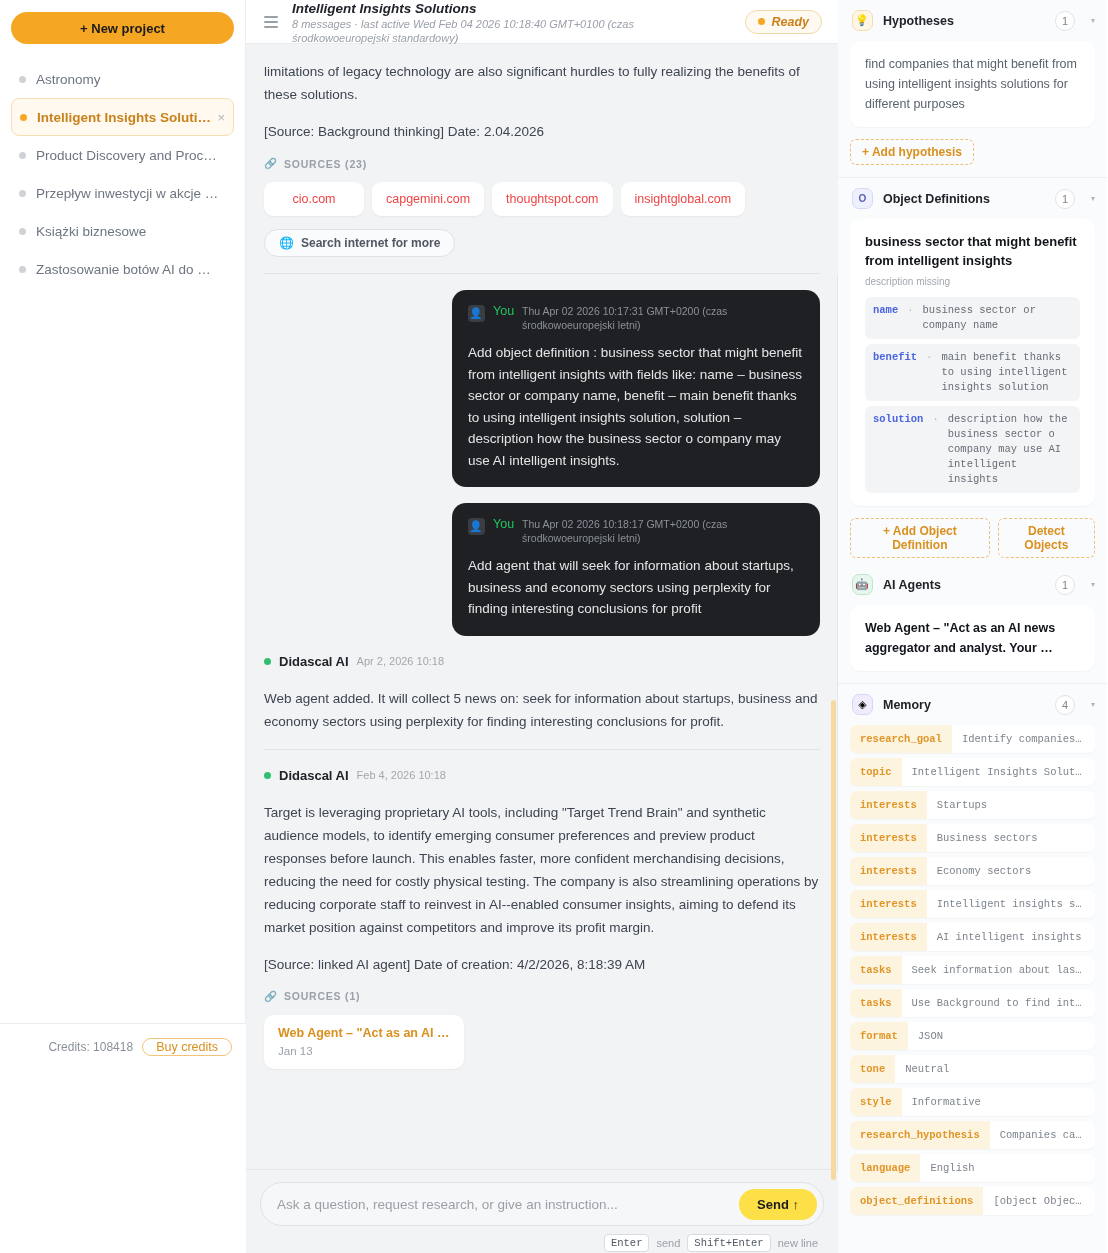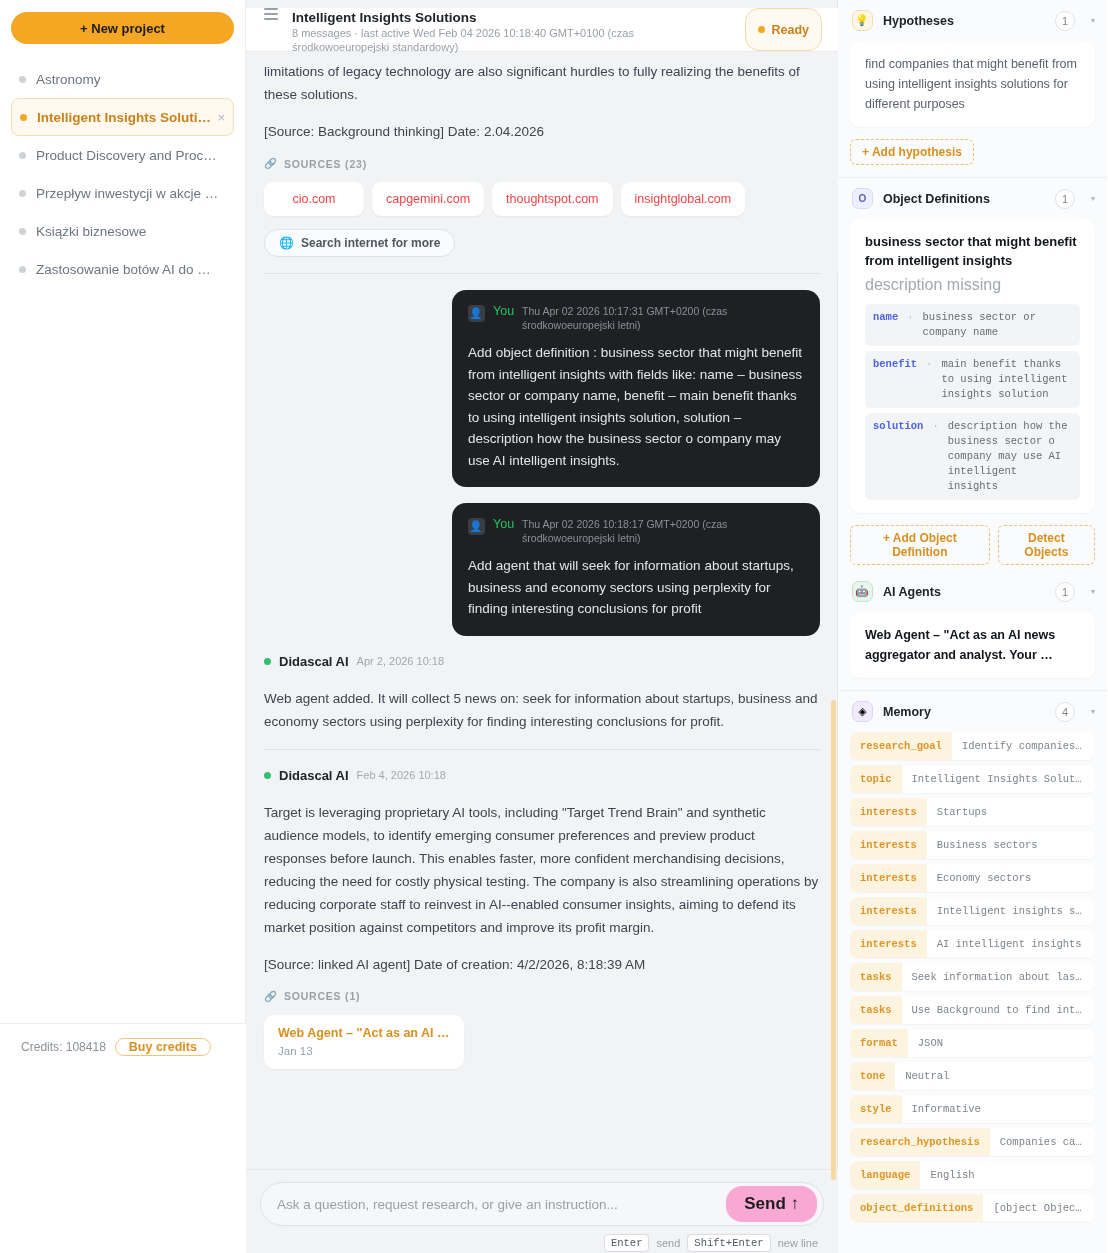--- a/index.html
+++ b/index.html
@@ -49,44 +49,45 @@
     font-size: 13.5px; color: #6d7580;
     white-space: nowrap; overflow: hidden; text-overflow: ellipsis;
   }
   .proj-item.active .proj-label { color: #c9821b; font-weight: bold; }
   .proj-close { margin-left: auto; color: #b0b6bd; font-size: 13px; padding-left: 6px; }
 
   .credits-bar {
     position: absolute; left: 0; bottom: 0;
     width: 246px; height: 46px;
     border-top: 1px solid #ebedf0;
-    display: flex; align-items: center; justify-content: center;
+    display: flex; align-items: center; justify-content: flex-end;
     gap: 9px; padding-right: 14px;
     background: #fff;
   }
   .credits-text { font-size: 12px; color: #8b9199; }
   .buy-credits {
     border: 1px solid #f1c47a; border-radius: 14px;
-    padding: 1px 13px; font-size: 12.5px; font-weight: bold; color: #d9901f;
+    padding: 1px 13px; font-size: 12.5px; font-weight: normal; color: #d9901f;
     background: #fff; cursor: pointer;
   }
 
   
   .center {
     width: 592px; height: 1253px;
     position: relative;
     background: #f2f3f5;
     border-right: 1px solid #e4e6e9;
   }
   .chat-header {
-    position: absolute; top: 8px; left: 0; width: 592px; height: 44px;
+    position: absolute; top: 0; left: 0; width: 592px; height: 44px;
     background: #ffffff;
     border-bottom: 1px solid #e9ebee;
-    display: flex; padding: 0 16px 0 18px;
+    display: flex; align-items: center; padding: 0 16px 0 18px;
     z-index: 5;
+    font-style: italic;
   }
   .hamburger { display: flex; flex-direction: column; gap: 3px; margin-right: 14px; cursor: pointer; }
   .hamburger span { display: block; width: 14px; height: 2px; background: #9aa0a8; border-radius: 1px; }
   .hdr-texts { flex: 1; min-width: 0; padding-top: 2px; }
   .hdr-title { font-size: 13.5px; font-weight: bold; color: #20242a; line-height: 16px; }
   .hdr-sub { font-size: 11px; color: #9aa0a8; line-height: 14px; max-width: 370px; }
   .ready-badge {
     display: flex; align-items: center; gap: 6px;
     border: 1px solid #f3d9a8; background: #fffaf1;
     border-radius: 14px; padding: 4px 12px;
@@ -167,22 +168,22 @@
     display: flex; align-items: center;
     background: #f6f7f8; border: 1px solid #dfe2e6; border-radius: 24px;
     height: 44px; padding: 0 6px 0 16px;
   }
   .composer-input {
     flex: 1; border: none; outline: none; background: transparent;
     font-size: 13.5px; color: #3d4550; font-family: "Liberation Sans", sans-serif;
   }
   .composer-input::placeholder { color: #9aa0a8; }
   .send-btn {
-    background: #f9a8d4; border: none; border-radius: 16px;
-    padding: 8px 18px; font-size: 17px; font-weight: bold; color: #1c1c1c;
+    background: #fde047; border: none; border-radius: 16px;
+    padding: 8px 18px; font-size: 13px; font-weight: bold; color: #1c1c1c;
     cursor: pointer; font-family: "Liberation Sans", sans-serif;
   }
   .hints { display: flex; justify-content: flex-end; align-items: center; gap: 7px; margin-top: 8px; padding-right: 6px; }
   .kbd {
     border: 1px solid #d9dce0; border-radius: 4px; background: #fff;
     padding: 2px 6px; font-size: 10.5px; color: #4f5762;
     font-family: "Liberation Mono", monospace;
   }
   .hint-text { font-size: 11px; color: #9aa0a8; }
 
@@ -224,21 +225,21 @@
     box-shadow: 0 1px 2px rgba(0,0,0,0.04);
   }
   .hyp-text { font-size: 12.5px; color: #5b636d; line-height: 20px; }
   .dashed-btn {
     display: inline-block;
     border: 1px dashed #f0bf77; border-radius: 6px;
     padding: 5px 11px; font-size: 12px; font-weight: bold; color: #d9901f;
     background: transparent; cursor: pointer; font-family: "Liberation Sans", sans-serif;
   }
   .obj-title { font-size: 13px; font-weight: bold; color: #12161c; line-height: 19px; }
-  .obj-desc { font-size: 16px; color: #a2a8af; margin: 6px 0 10px 0; }
+  .obj-desc { font-size: 10px; color: #a2a8af; margin: 6px 0 10px 0; }
   .field-row {
     display: flex; gap: 9px;
     background: #f3f4f6; border-radius: 6px;
     padding: 6px 8px; margin-bottom: 5px;
     font-family: "Liberation Mono", monospace; font-size: 10.5px;
     line-height: 15px;
   }
   .field-key { color: #4a63e0; font-weight: bold; flex: 0 0 auto; }
   .field-sep { color: #b0b6bd; flex: 0 0 auto; }
   .field-val { color: #666d76; }

